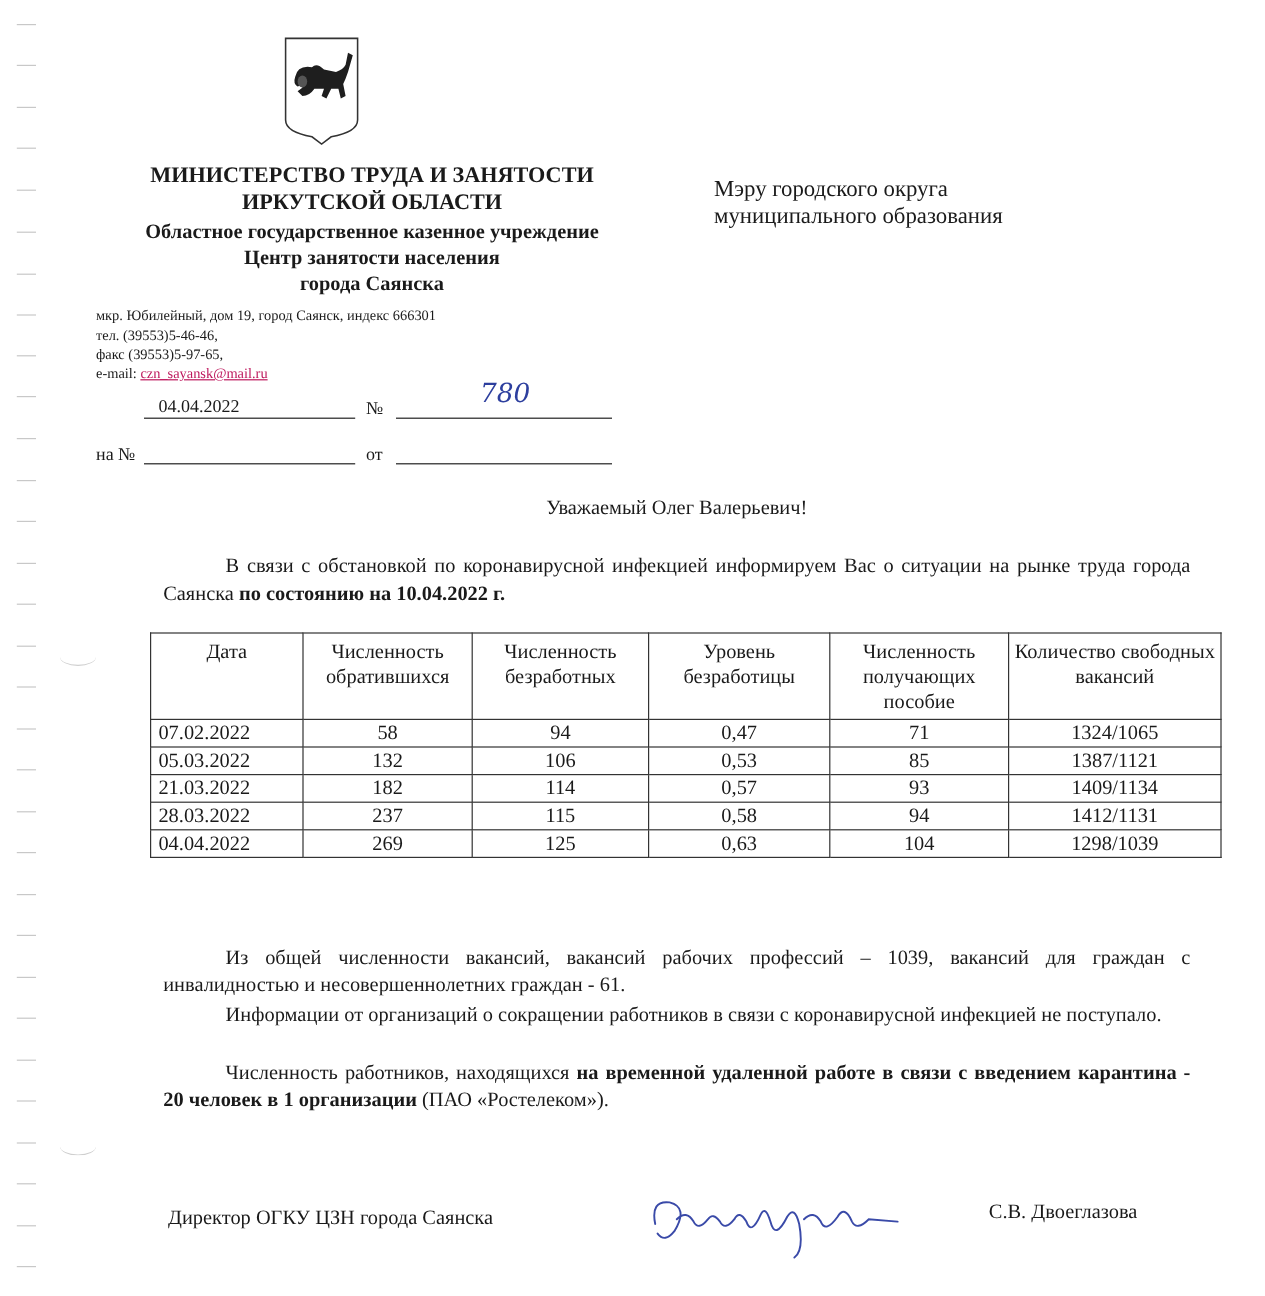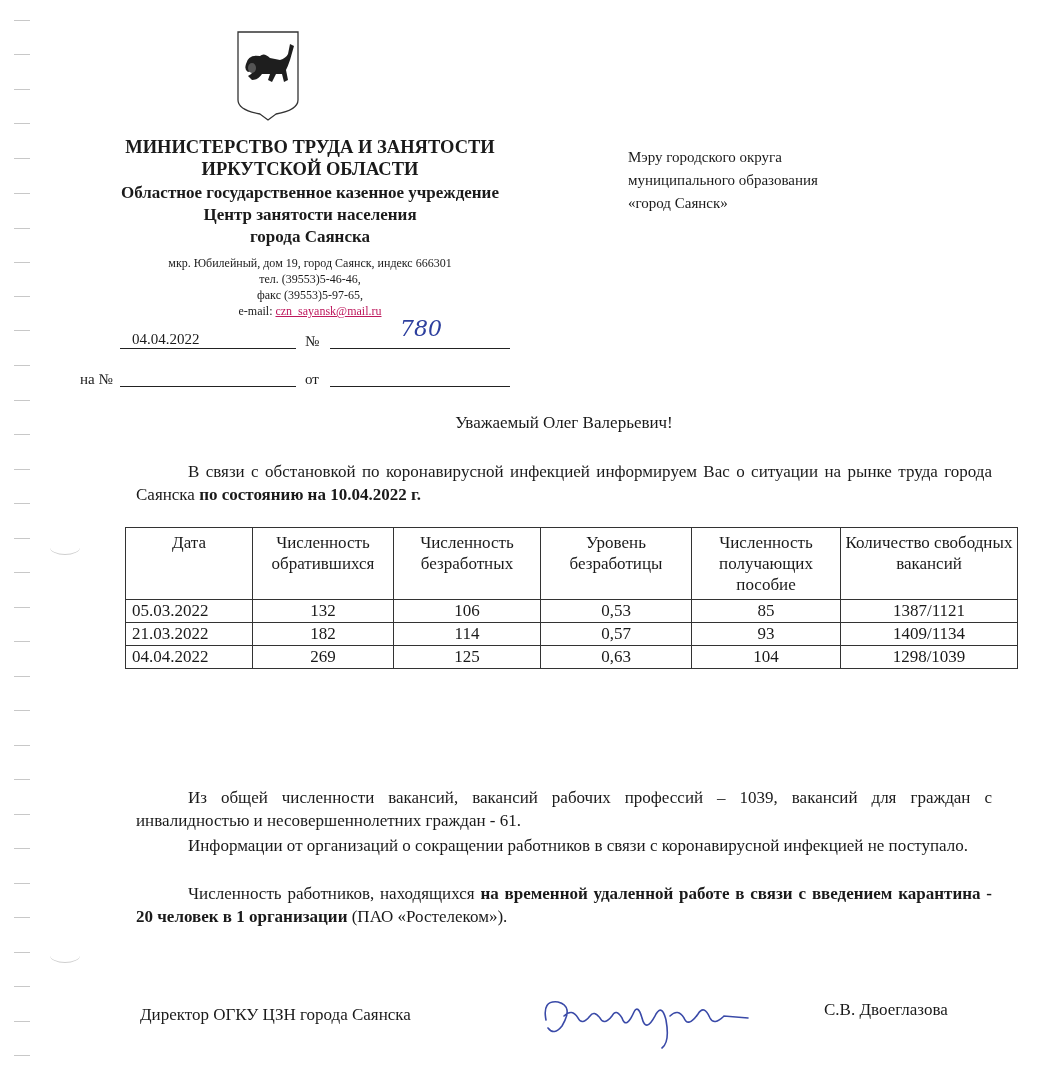--- a/index.html
+++ b/index.html
@@ -9,28 +9,28 @@
   }
   .abs { position: absolute; }
   .margin-tick { position: absolute; left: 14px; width: 16px; height: 1px; background: #c8c8c8; }
   .margin-arc { position: absolute; left: 50px; width: 30px; height: 14px; border-bottom: 1px solid #cfcfcf; border-radius: 0 0 50% 50%; }
 
   #emblem { left: 236px; top: 30px; width: 64px; height: 92px; }
 
   .hdr { position: absolute; left: 80px; width: 460px; text-align: center; font-weight: bold; }
   .hdr-big { font-size: 18.5px; line-height: 22px; }
   .hdr-mid { font-size: 17px; line-height: 21px; }
-  .addr { position: absolute; left: 80px; width: 460px; text-align: center; font-size: 12px; line-height: 15px; }
+  .addr { position: absolute; left: 80px; width: 460px; text-align: left; font-size: 12px; line-height: 15px; }
   .addr a { color: #be185d; text-decoration: underline; }
 
   .field-line { position: absolute; border-bottom: 1px solid #222; height: 18px; font-size: 15px; line-height: 18px; }
   .field-label { position: absolute; font-size: 15px; line-height: 18px; }
   .handwritten { font-family: "DejaVu Serif", serif; font-style: italic; color: #2d3f9e; font-size: 22px; }
 
-  .addressee { position: absolute; left: 628px; top: 146px; font-size: 15px; line-height: 23px; }
+  .addressee { position: absolute; left: 595px; top: 146px; font-size: 19px; line-height: 23px; }
 
   .salutation { position: absolute; left: 0; width: 1128px; top: 413px; text-align: center; font-size: 17px; }
 
   .para { position: absolute; left: 136px; width: 856px; font-size: 17px; line-height: 23px; text-align: justify; }
   .para .ind { display: inline-block; width: 52px; }
   b { font-weight: bold; }
 
   table.data {
     position: absolute; left: 125px; top: 527px; width: 893px; border-collapse: collapse;
     font-size: 17px;
@@ -112,21 +112,20 @@
 </div>
 
 <div class="field-label" style="left:80px; top:370px;">на №</div>
 <div class="field-line" style="left:120px; top:368px; width:176px;"></div>
 <div class="field-label" style="left:305px; top:370px;">от</div>
 <div class="field-line" style="left:330px; top:368px; width:180px;"></div>
 
 <div class="addressee">
   <div>Мэру городского округа</div>
   <div>муниципального образования</div>
-  <div>«город Саянск»</div>
 </div>
 
 <div class="salutation">Уважаемый Олег Валерьевич!</div>
 
 <div class="para" style="top:460px">
   <span class="ind"></span><span>В  связи с обстановкой по коронавирусной инфекцией информируем Вас о ситуации на рынке труда  города Саянска </span><b>по состоянию на 10.04.2022 г.</b>
 </div>
 
 <table class="data">
   <thead>
@@ -134,36 +133,52 @@
       <th style="width:118px">Дата</th>
       <th style="width:132px">Численность обратившихся</th>
       <th style="width:138px">Численность безработных</th>
       <th style="width:142px">Уровень безработицы</th>
       <th style="width:140px">Численность получающих пособие</th>
       <th>Количество свободных вакансий</th>
     </tr>
   </thead>
   <tbody id="tbody">
       <tr>
+        <td class="date">07.02.2022</td>
+        <td>58</td>
+        <td>94</td>
+        <td>0,47</td>
+        <td>71</td>
+        <td>1324/1065</td>
+      </tr>
+      <tr>
         <td class="date">05.03.2022</td>
         <td>132</td>
         <td>106</td>
         <td>0,53</td>
         <td>85</td>
         <td>1387/1121</td>
       </tr>
       <tr>
         <td class="date">21.03.2022</td>
         <td>182</td>
         <td>114</td>
         <td>0,57</td>
         <td>93</td>
         <td>1409/1134</td>
       </tr>
       <tr>
+        <td class="date">28.03.2022</td>
+        <td>237</td>
+        <td>115</td>
+        <td>0,58</td>
+        <td>94</td>
+        <td>1412/1131</td>
+      </tr>
+      <tr>
         <td class="date">04.04.2022</td>
         <td>269</td>
         <td>125</td>
         <td>0,63</td>
         <td>104</td>
         <td>1298/1039</td>
       </tr>
     </tbody>
 </table>
 

